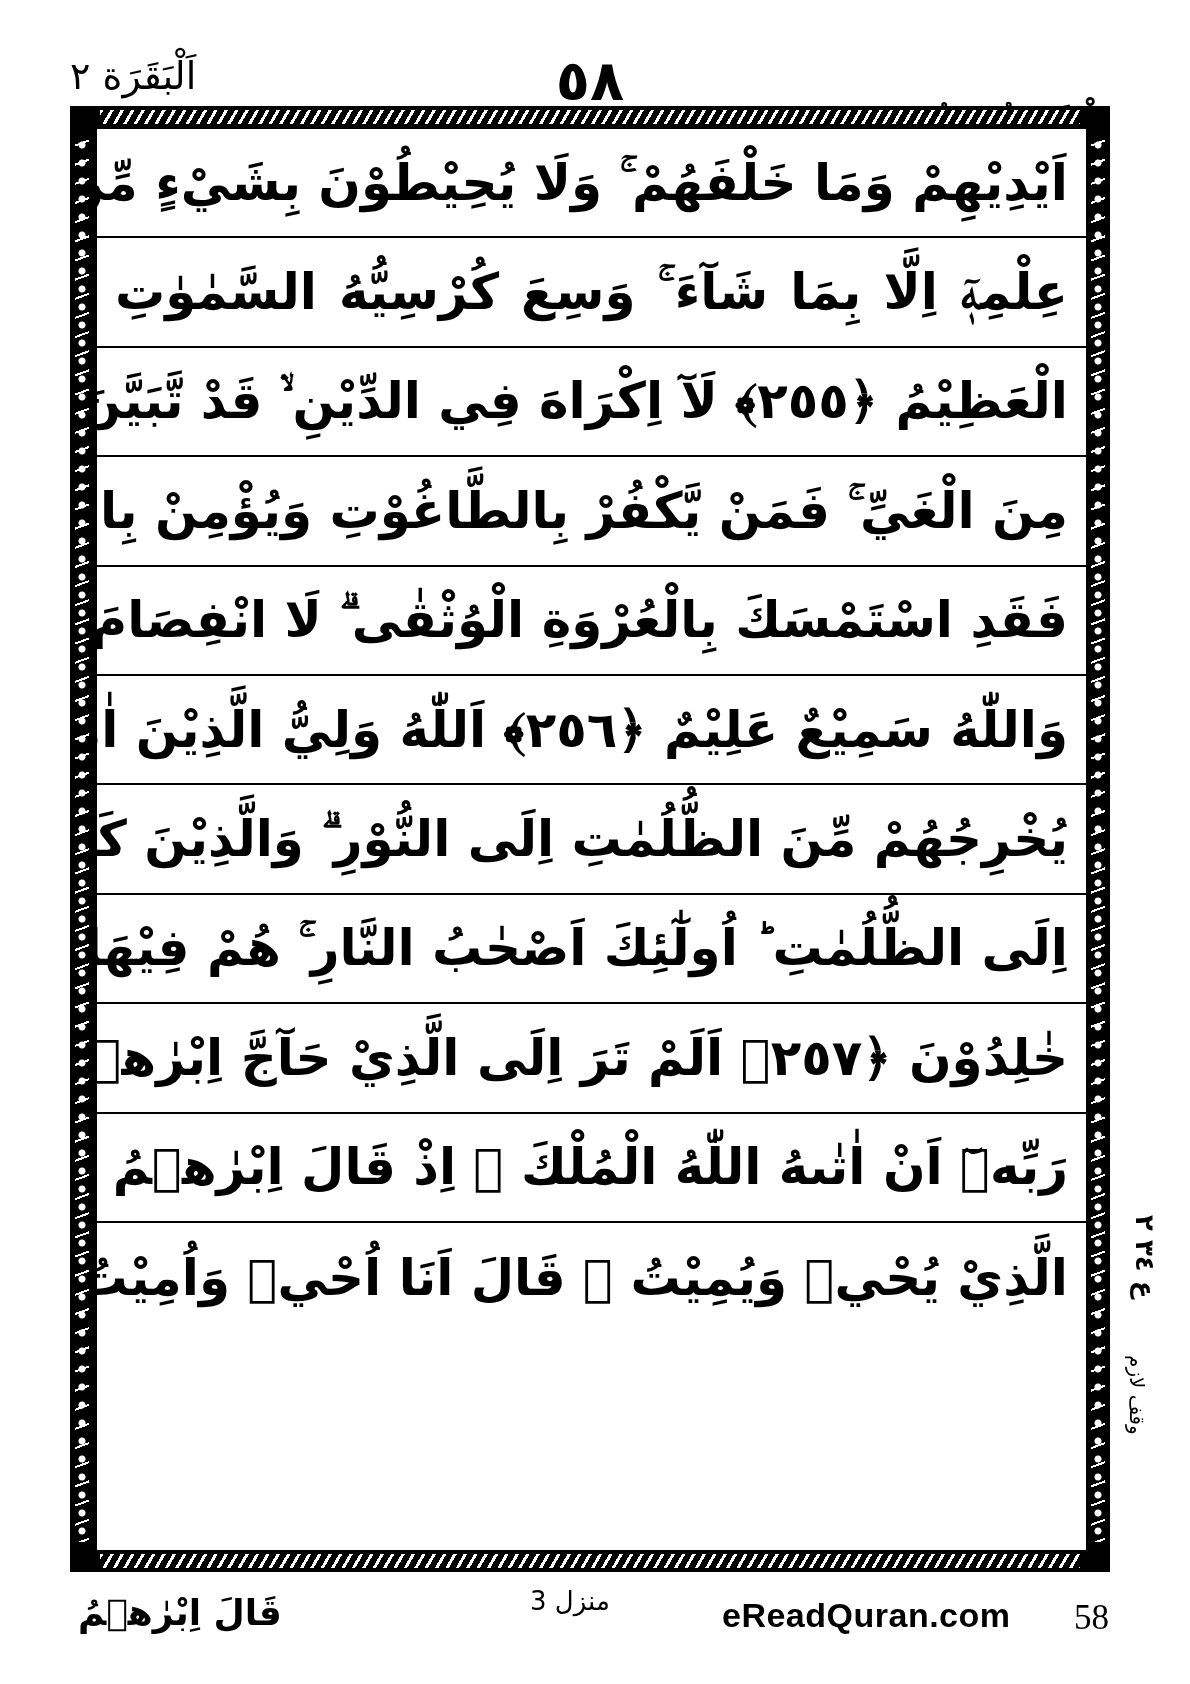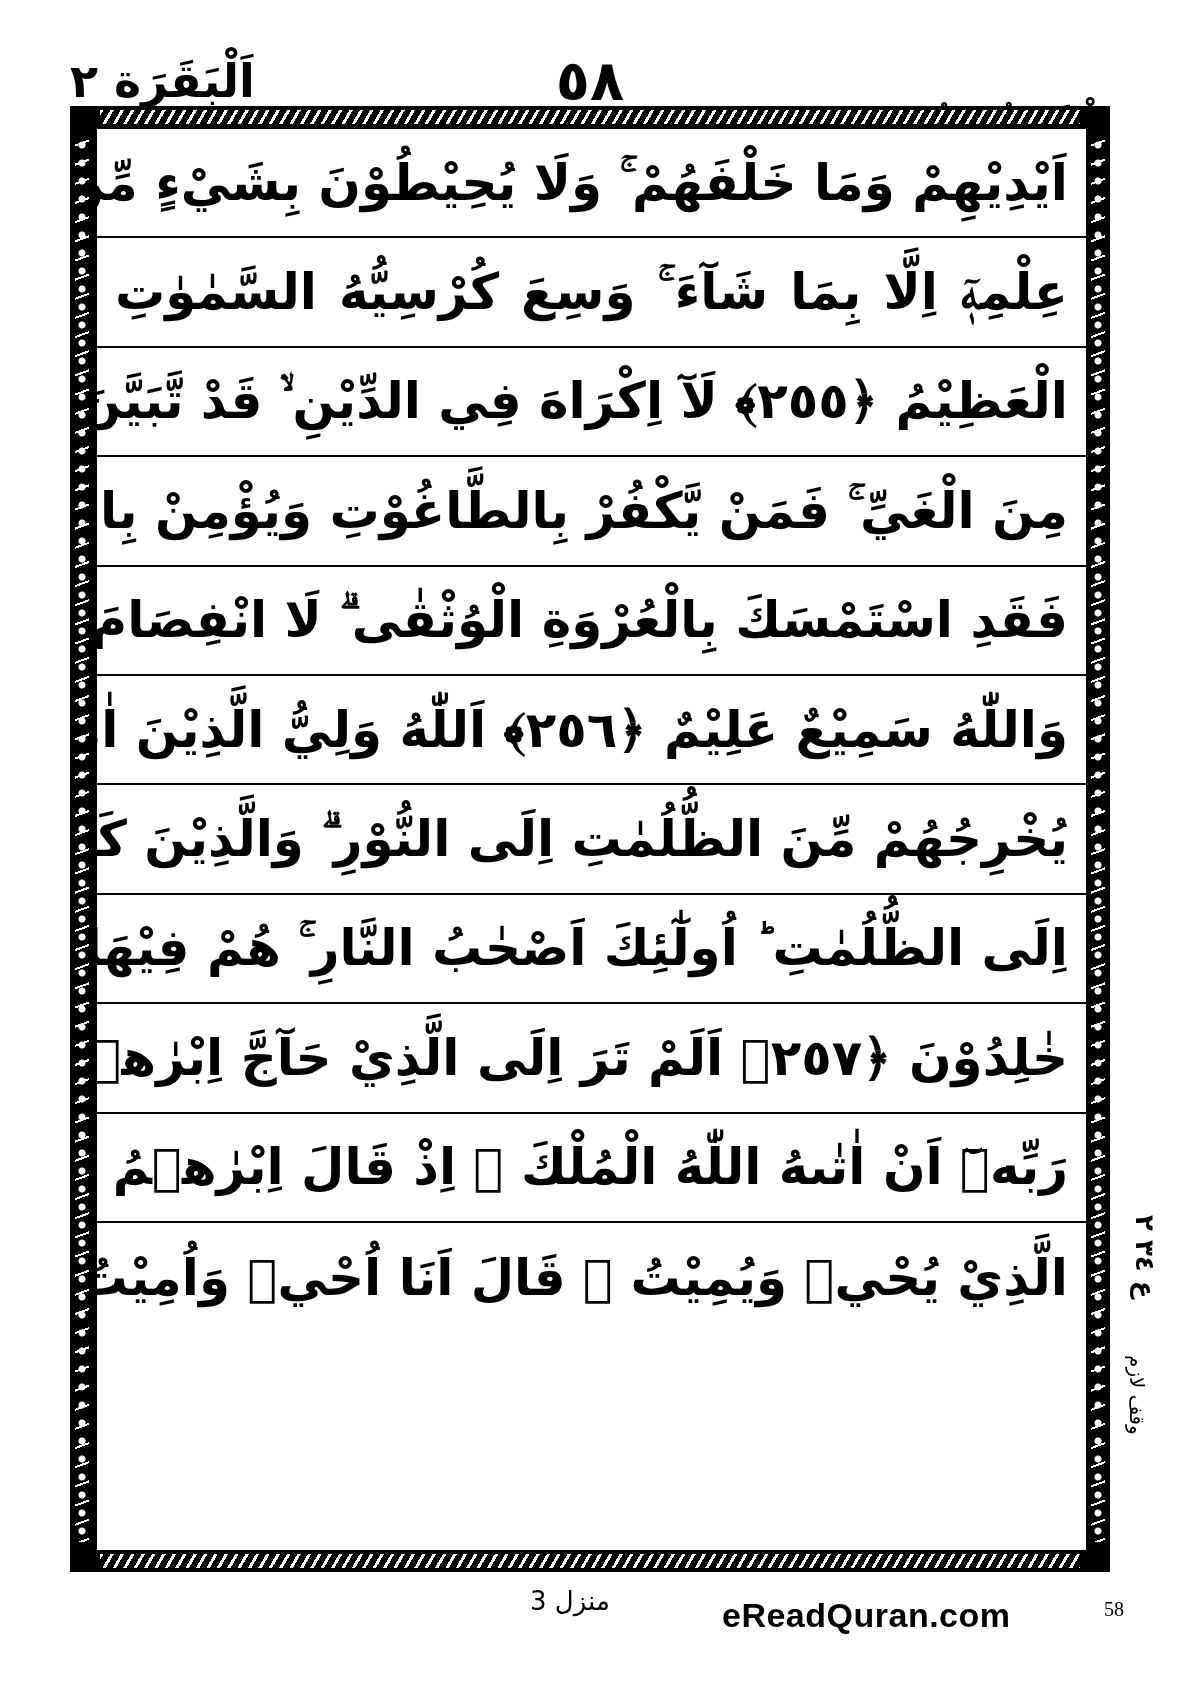--- a/index.html
+++ b/index.html
@@ -1,20 +1,20 @@
 <!DOCTYPE html>
 <html><head>
 <meta charset="utf-8">
 <style>
   html, body { margin: 0; padding: 0; background: #ffffff; }
   body { width: 1190px; height: 1684px; position: relative; overflow: hidden;
          font-family: "DejaVu Sans", sans-serif; color: #000; }
 
   .header { position: absolute; top: 52px; left: 70px; width: 1040px; height: 52px; }
-  .hdr-left  { position: absolute; left: 0; top: 2px; font-size: 46px; font-weight: bold; direction: rtl; }
+  .hdr-left  { position: absolute; left: 0; top: 2px; font-size: 38px; font-weight: normal; direction: rtl; }
   .hdr-center{ position: absolute; left: 0; right: 0; text-align: center; top: -4px; font-size: 56px; font-weight: bold; direction: rtl; }
   .hdr-right { position: absolute; right: 0; top: 2px; font-size: 34px; font-weight: bold; direction: rtl; margin-top: 48px; }
 
   .frame { position: absolute; left: 70px; top: 106px; width: 1040px; height: 1466px;
            background: #000; box-sizing: border-box; }
   .orn-top, .orn-bottom { position: absolute; left: 30px; right: 30px; height: 14px; }
   .orn-top { top: 4px; } .orn-bottom { bottom: 4px; }
   .orn-left, .orn-right { position: absolute; top: 30px; bottom: 30px; width: 14px; }
   .orn-left { left: 5px; } .orn-right { right: 5px; }
   .stripes-h { background: repeating-linear-gradient(120deg, #fff 0 3px, #000 3px 9px); }
@@ -33,21 +33,21 @@
   .margin-note { position: absolute; left: 1120px; top: 1215px; width: 40px; direction: rtl;
                  writing-mode: vertical-rl; font-size: 26px; font-weight: bold; }
   .margin-note2 { position: absolute; left: 1125px; top: 1355px; writing-mode: vertical-rl;
                   font-size: 20px; direction: rtl; }
 
   .footer { position: absolute; top: 1578px; left: 70px; width: 1040px; height: 70px; }
   .ftr-catchword { position: absolute; left: 8px; top: 14px; font-size: 36px; font-weight: bold; direction: rtl; }
   .ftr-manzil { position: absolute; left: 460px; top: 8px; font-size: 26px; direction: rtl; }
   .ftr-site { position: absolute; left: 640px; top: 18px; font-family: "Liberation Sans", sans-serif;
               font-size: 34px; font-weight: bold; letter-spacing: 0.5px; margin-left: 12px; }
-  .ftr-pageno { position: absolute; left: 1004px; top: 20px; font-family: "Liberation Serif", serif; font-size: 20px; margin-left: 30px; }
+  .ftr-pageno { position: absolute; left: 1004px; top: 20px; font-family: "Liberation Serif", serif; font-size: 35px; }
 </style>
 </head>
 <body>
 
 <div class="header">
   <div class="hdr-left">اَلْبَقَرَة ٢</div>
   <div class="hdr-center">٥٨</div>
   <div class="hdr-right">تِلْكَ الرُّسُلُ ٣</div>
 </div>
 
@@ -91,16 +91,17 @@
     <div class="line">
         <span class="text">الَّذِيْ يُحْيٖ وَيُمِيْتُ ۙ قَالَ اَنَا اُحْيٖ وَاُمِيْتُ ؕ</span>
       </div>
   </div>
 </div>
 
 <div class="margin-note">ع ٣٤ ٢</div>
 <div class="margin-note2">وقف لازم</div>
 
 <div class="footer">
+  <div class="ftr-catchword">قَالَ اِبْرٰهٖمُ</div>
   <div class="ftr-manzil">منزل 3</div>
   <div class="ftr-site">eReadQuran.com</div>
   <div class="ftr-pageno">58</div>
 </div>
 
 </body></html>

